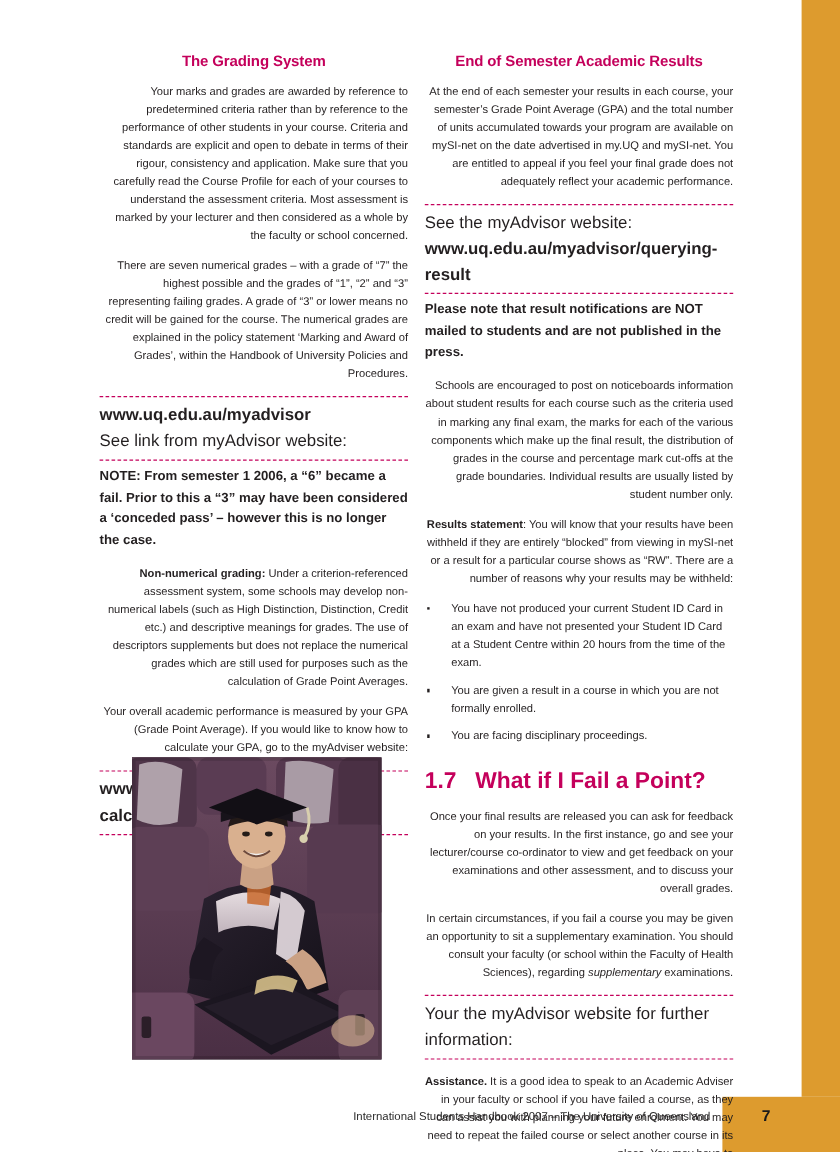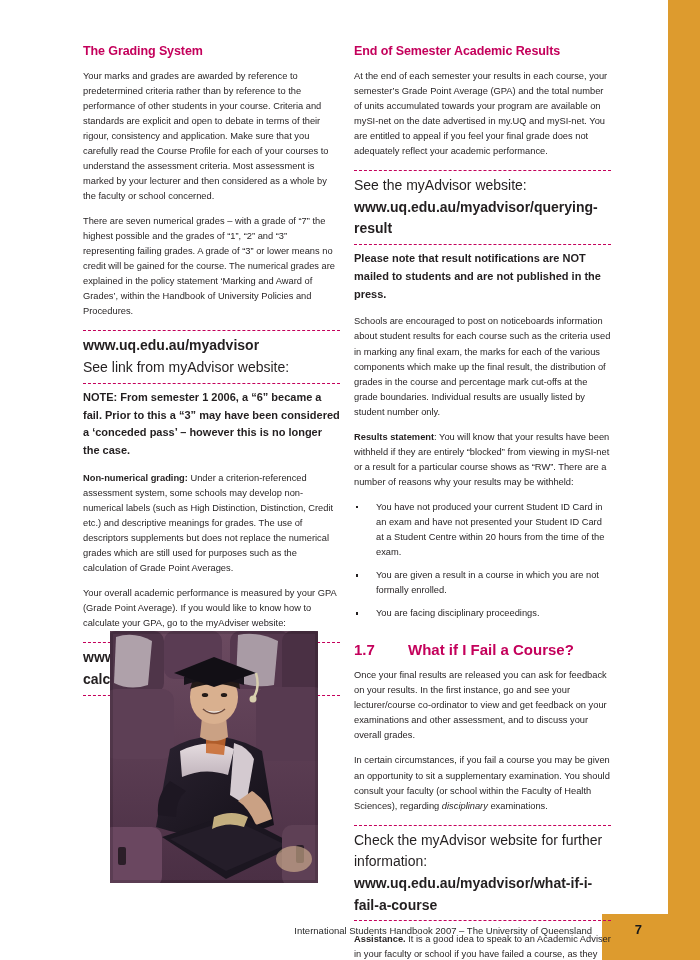--- a/index.html
+++ b/index.html
@@ -63,28 +63,29 @@
   .col-left { left: 83px; }
   .col-right { left: 354px; }
 
   h2.section-heading {
     font-size: 12.5px;
     font-weight: bold;
     color: #C4005B;
     margin: 0 0 9px 0;
     line-height: 1.25;
     letter-spacing: -0.1px;
+    text-align: center;
   }
 
   p.body-text {
     font-size: 9.3px;
     line-height: 1.62;
     color: #231f20;
     margin: 0 0 10px 0;
-    text-align: left;
+    text-align: right;
   }
   p.body-text:last-child { margin-bottom: 0; }
 
   .bold { font-weight: bold; }
   .ital { font-style: italic; }
 
   .callout {
     margin: 11px 0 11px 0;
   }
   .dash-rule {
@@ -133,27 +134,26 @@
     content: "";
     position: absolute;
     left: 2px;
     top: 6px;
     width: 2.4px;
     height: 2.4px;
     background: #231f20;
   }
 
   h2.numbered-heading {
-    font-size: 15px;
+    font-size: 19px;
     font-weight: bold;
     color: #C4005B;
     margin: 20px 0 9px 0;
     line-height: 1.2;
     display: flex;
-    gap: 12px;
   }
   h2.numbered-heading .num {
     width: 42px;
     flex: 0 0 42px;
   }
 
   
   .photo {
     position: absolute;
     left: 110px;
@@ -304,34 +304,33 @@
     </p>
 
     <ul class="bullets">
       <li>You have not produced your current Student ID Card in an exam and have not presented your Student ID Card at a Student Centre within 20 hours from the time of the exam.</li>
       <li>You are given a result in a course in which you are not formally enrolled.</li>
       <li>You are facing disciplinary proceedings.</li>
     </ul>
 
     <h2 class="numbered-heading">
       <span class="num">1.7</span>
-      <span>What if I Fail a Course?</span>
+      <span>What if I Fail a Point?</span>
     </h2>
 
     <p class="body-text">Once your final results are released you can ask for feedback on your results. In the first instance, go and see your lecturer/course co-ordinator to view and get feedback on your examinations and other assessment, and to discuss your overall grades.</p>
 
     <p class="body-text">
-      <span>In certain circumstances, if you fail a course you may be given an opportunity to sit a supplementary examination. You should consult your faculty (or school within the Faculty of Health Sciences), regarding </span><span class="ital">disciplinary</span><span> examinations.</span>
+      <span>In certain circumstances, if you fail a course you may be given an opportunity to sit a supplementary examination. You should consult your faculty (or school within the Faculty of Health Sciences), regarding </span><span class="ital">supplementary</span><span> examinations.</span>
     </p>
 
     <div class="callout">
       <hr class="dash-rule">
       <div class="callout-inner">
-        <p class="callout-line">Check the myAdvisor website for further information:</p>
-        <p class="callout-line strong">www.uq.edu.au/myadvisor/what-if-i-fail-a-course</p>
+        <p class="callout-line">Your the myAdvisor website for further information:</p>
       </div>
       <hr class="dash-rule">
     </div>
 
     <p class="body-text">
       <span class="bold">Assistance.</span><span> It is a good idea to speak to an Academic Adviser in your faculty or school if you have failed a course, as they can assist you with planning your future enrolment. You may need to repeat the failed course or select another course in its place. You may have to</span>
     </p>
 
   </div>
 

